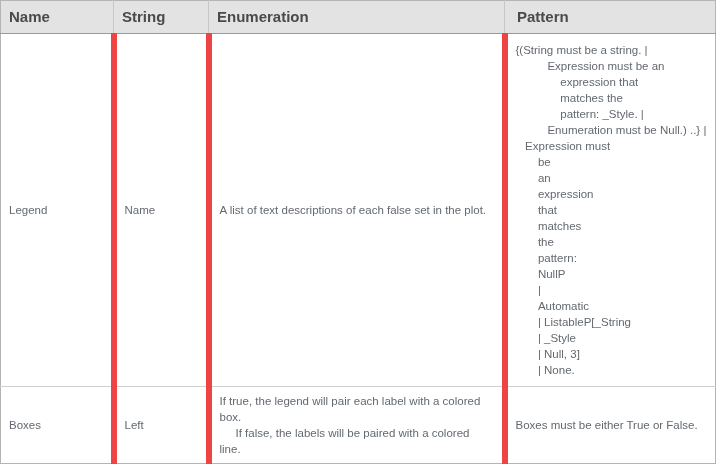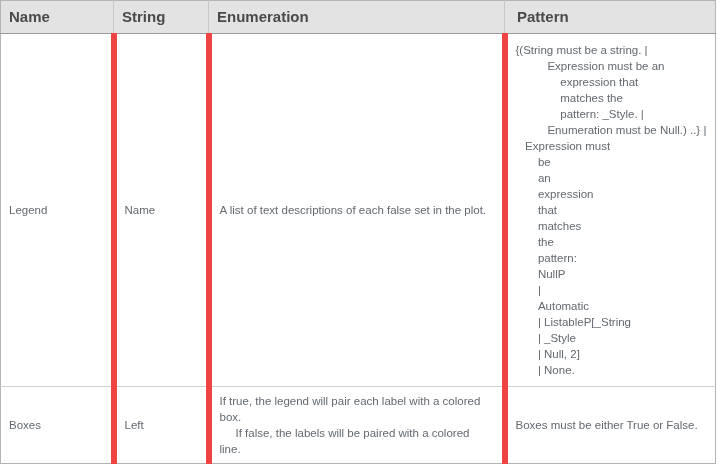--- a/index.html
+++ b/index.html
@@ -124,21 +124,21 @@
        expression
        that
        matches
        the
        pattern:
        NullP
        |
        Automatic
        | ListableP[_String
        | _Style
-       | Null, 2]
+       | Null, 3]
        | None.</span>
       </td>
     </tr>
 
 
     <tr class="row-white">
       <td>
         <span class="cell-text">Boxes</span>
       </td>
       <td>

